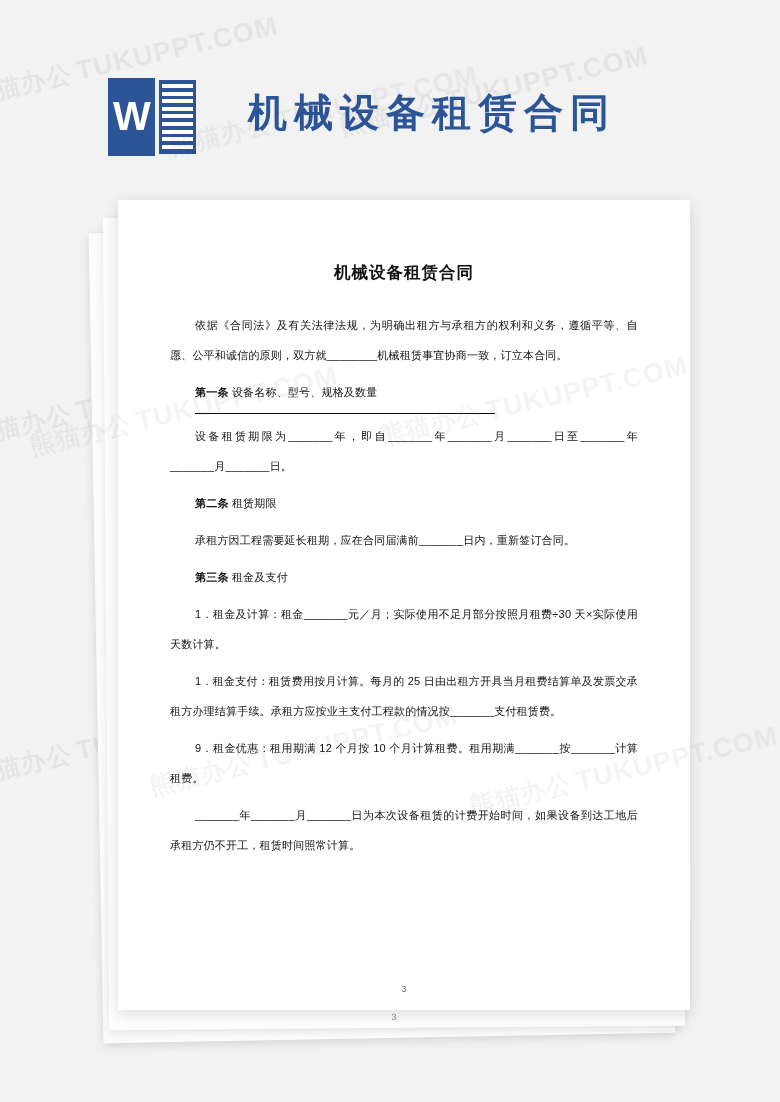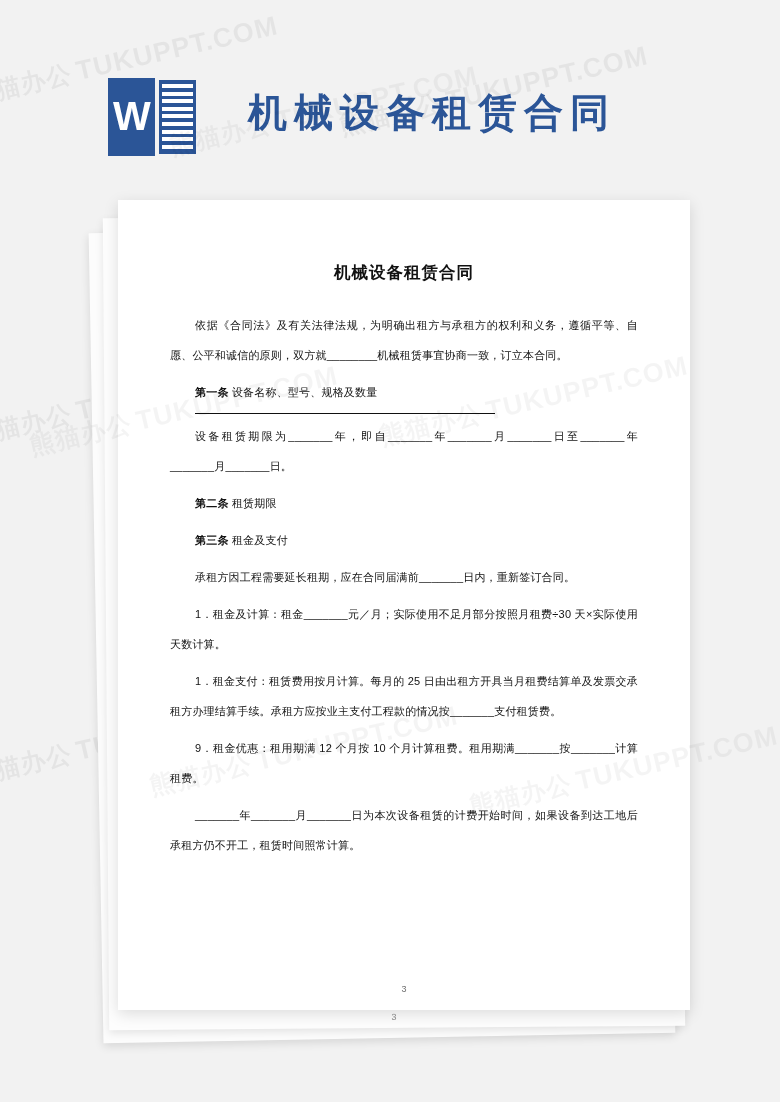--- a/index.html
+++ b/index.html
@@ -247,23 +247,23 @@
       <p class="para indent gap-top">依据《合同法》及有关法律法规，为明确出租方与承租方的权利和义务，遵循平等、自愿、公平和诚信的原则，双方就________机械租赁事宜协商一致，订立本合同。</p>
 
       <p class="para indent"><b>第一条</b>&nbsp;<span>设备名称、型号、规格及数量</span></p>
 
       <div class="rule-line"></div>
 
       <p class="para indent">设备租赁期限为_______年，即自_______年_______月_______日至_______年_______月_______日。</p>
 
       <p class="para indent"><b>第二条</b>&nbsp;<span>租赁期限</span></p>
 
+      <p class="para indent">承租方因工程需要延长租期，应在合同届满前_______日内，重新签订合同。</p>
+
       <p class="para indent"><b>第三条</b>&nbsp;<span>租金及支付</span></p>
-
-      <p class="para indent">承租方因工程需要延长租期，应在合同届满前_______日内，重新签订合同。</p>
 
       <p class="para indent">1．租金及计算：租金_______元／月；实际使用不足月部分按照月租费÷30 天×实际使用天数计算。</p>
 
       <p class="para indent">1．租金支付：租赁费用按月计算。每月的 25 日由出租方开具当月租费结算单及发票交承租方办理结算手续。承租方应按业主支付工程款的情况按_______支付租赁费。</p>
 
       <p class="para indent">9．租金优惠：租用期满 12 个月按 10 个月计算租费。租用期满_______按_______计算租费。</p>
 
 
       <p class="para indent">_______年_______月_______日为本次设备租赁的计费开始时间，如果设备到达工地后承租方仍不开工，租赁时间照常计算。</p>
 

